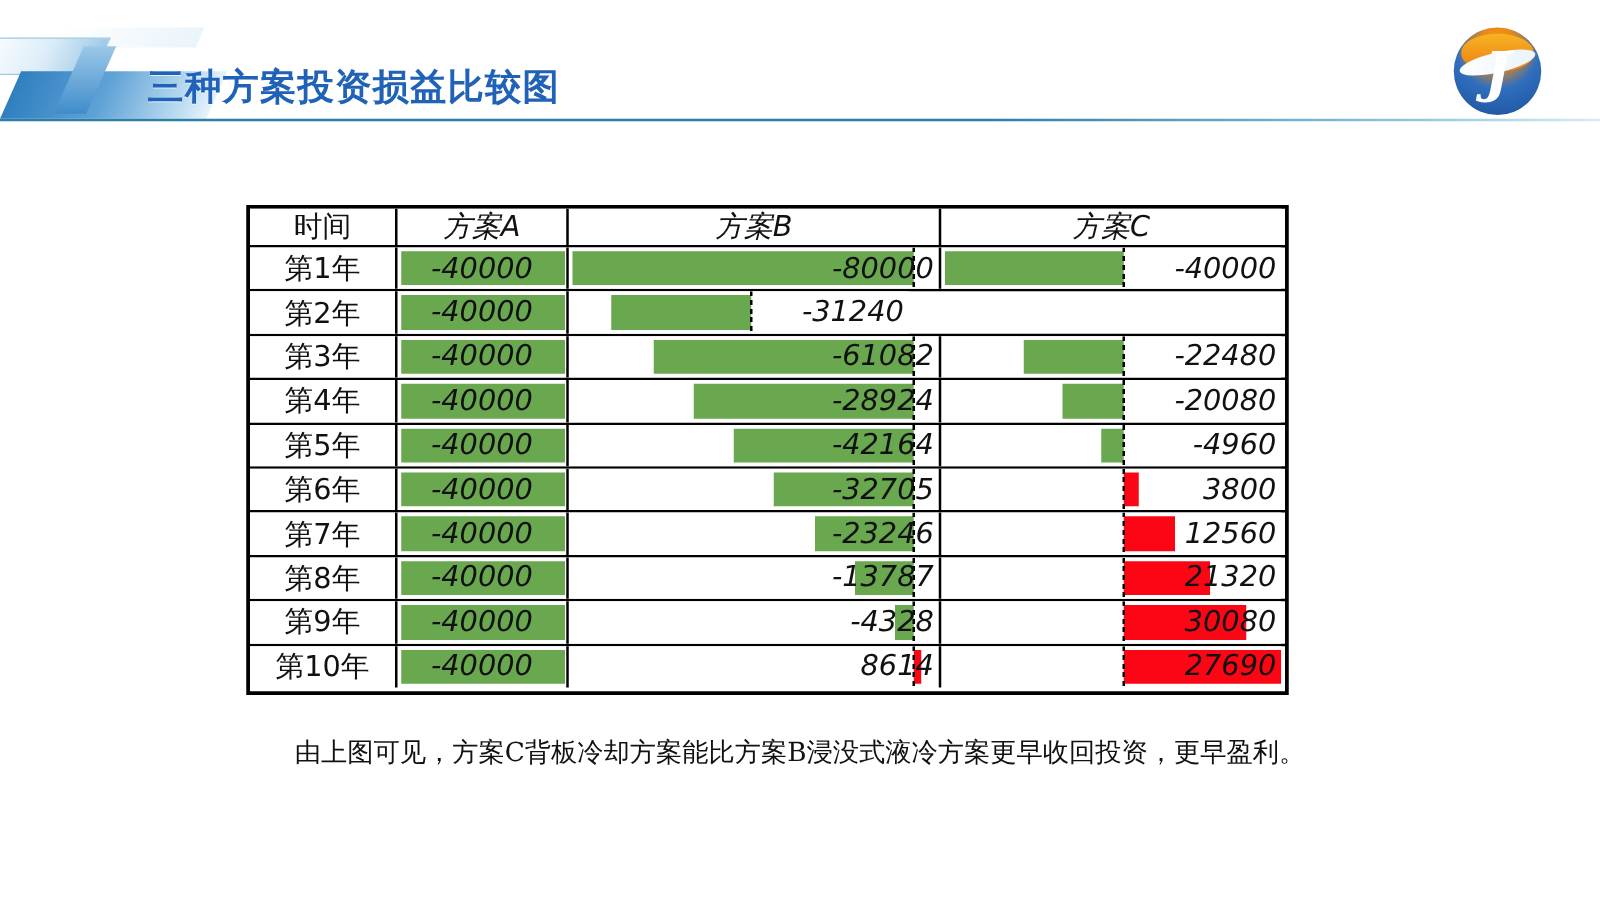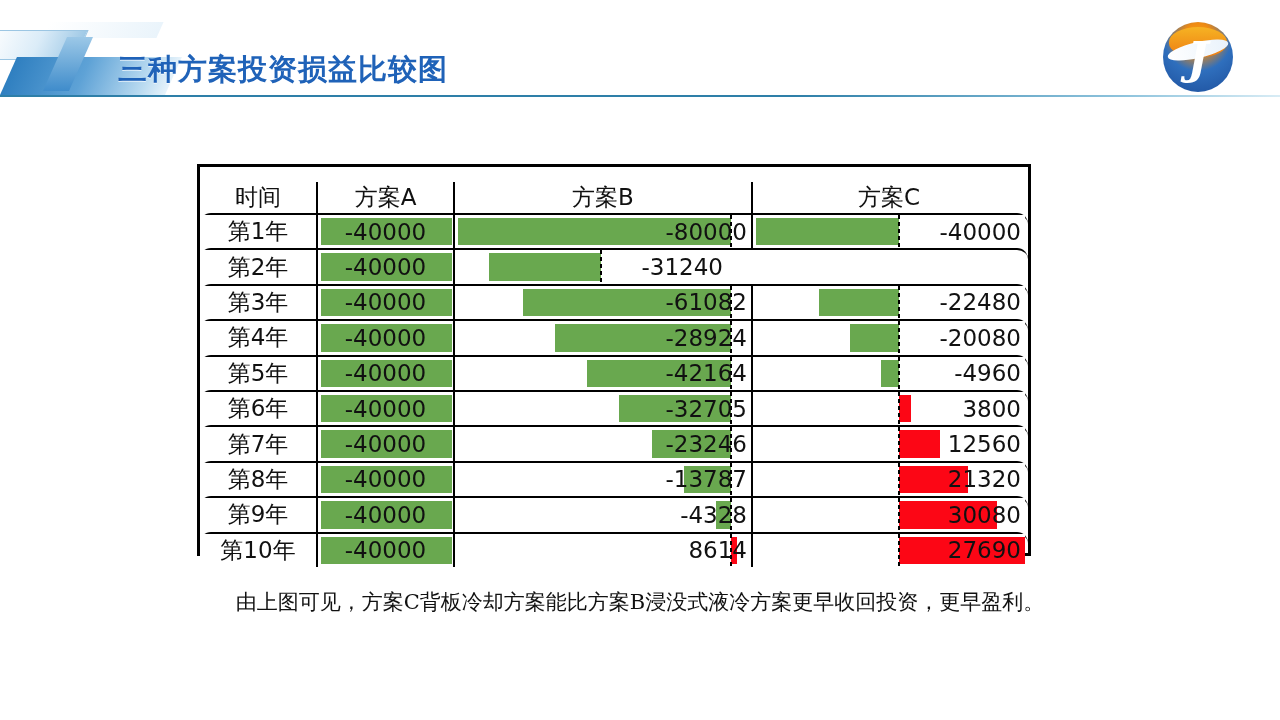--- a/index.html
+++ b/index.html
@@ -41,24 +41,24 @@
     background:linear-gradient(to right,#ffffff,#e9f2fb);
     border-radius:50%;transform:rotate(-13deg);}
   .logo .jp{position:absolute;left:0;top:0;width:70px;height:70px;color:#ffffff;
     font-family:"DejaVu Serif","Liberation Serif",serif;font-size:44px;font-weight:bold;
     line-height:74px;text-align:center;font-style:italic;}
 
   
   .tbl{position:absolute;left:197px;top:164px;width:834px;height:392px;
     border:3px solid #000;box-sizing:border-box;background:#fff;}
   .row{display:flex;height:35.4px;box-sizing:border-box;}
-  .row.head{height:46px;align-items:flex-end;}
-  .row+.row{border-top:2.5px solid #000;border-radius:11px;}
+  .row.head{height:29px;}
+  .row+.row{border-top:2.5px solid #000;}
   .cell{box-sizing:border-box;position:relative;overflow:hidden;background:#fff;}
-  .cell+.cell{border-left:2.5px solid #000;}
+  .cell+.cell{border-left:2.5px solid #000;font-style:italic;}
   .c-time{width:116px;}
   .c-a{width:137px;}
   .c-b{width:298px;}
   .c-c{width:274px;}
 
   .hd-txt{width:100%;height:100%;display:flex;align-items:center;justify-content:center;
     font-family:"DejaVu Sans","Liberation Sans",sans-serif;font-size:23px;color:#111;}
   .time-txt{width:100%;height:100%;display:flex;align-items:center;justify-content:center;
     font-family:"DejaVu Sans","Liberation Sans",sans-serif;font-size:23px;color:#111;}
 

